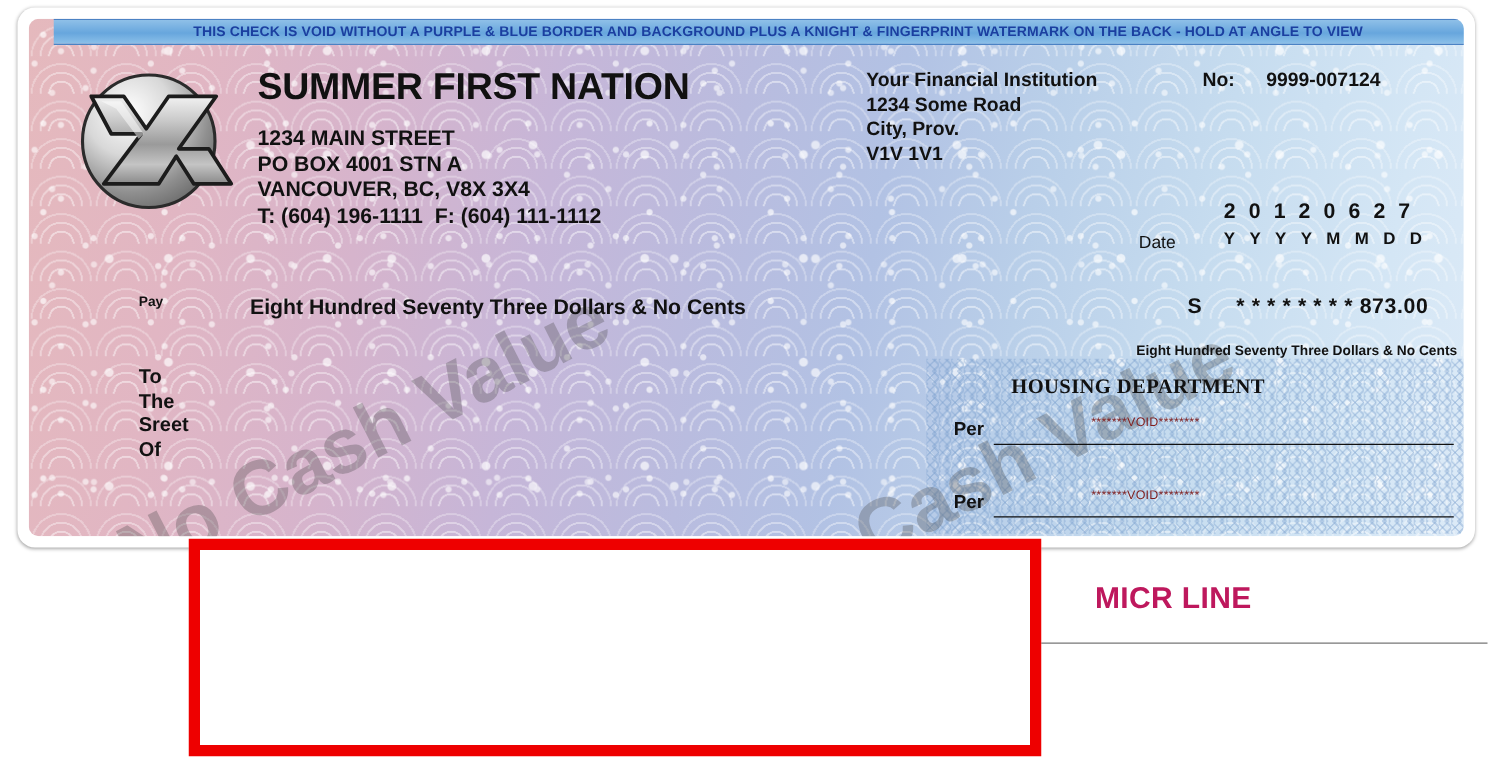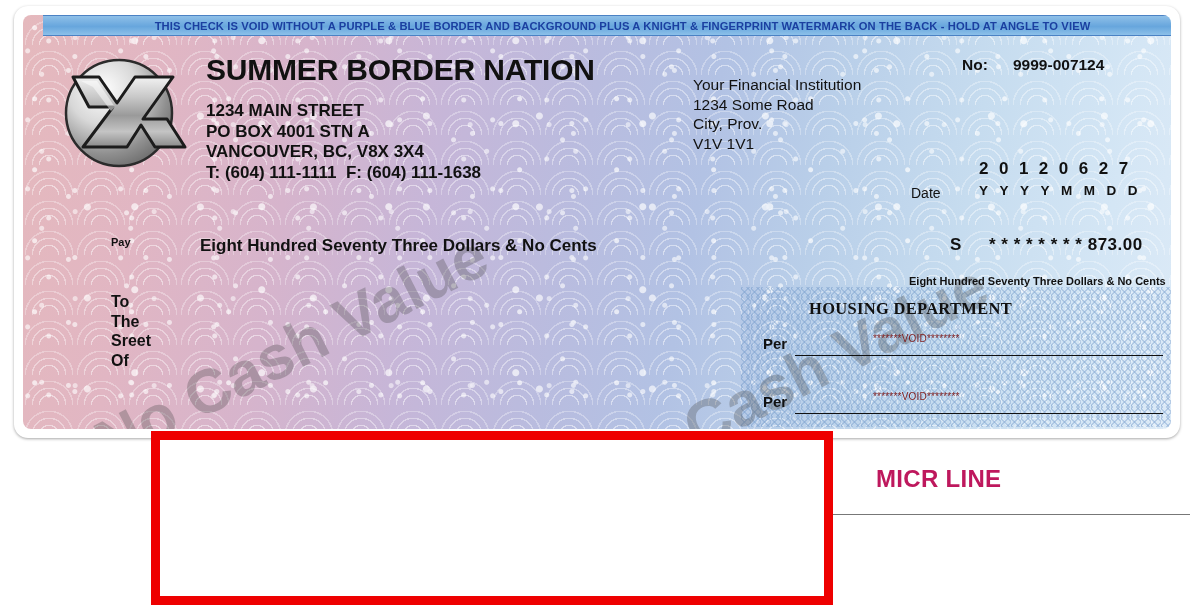--- a/index.html
+++ b/index.html
@@ -71,21 +71,21 @@
     border-top:1px solid #4b82c4;border-bottom:1px solid #4b82c4;}
 
   
   #logo{position:absolute;left:32px;top:36px;width:148px;height:120px;}
 
   
   .t{position:absolute;color:#111;white-space:pre;}
   #company-name{left:183px;top:38px;font-size:30px;font-weight:bold;letter-spacing:-.2px;}
   #company-addr{left:183px;top:86px;font-size:17px;font-weight:bold;line-height:20.5px;}
 
-  #fi-block{left:670px;top:40px;font-size:15.5px;font-weight:normal;line-height:19.5px;margin-top:20px;}
+  #fi-block{left:670px;top:40px;font-size:15.5px;font-weight:bold;line-height:19.5px;}
   #no-label{left:900px;top:41px;font-size:15.5px;font-weight:bold;margin-left:39px;}
   #cheque-no{left:990px;top:41px;font-size:15.5px;font-weight:bold;}
 
   #date-digits{left:956px;top:144px;font-size:17px;font-weight:bold;letter-spacing:10.5px;}
   #date-label{left:888px;top:170px;font-size:14px;font-weight:normal;}
   #date-ymd{left:956px;top:168px;font-size:13.5px;font-weight:bold;letter-spacing:11.5px;}
 
   #pay-label{left:88px;top:221px;font-size:11px;font-weight:bold;}
   #pay-words{left:177px;top:221px;font-size:17px;font-weight:bold;}
 
@@ -183,25 +183,25 @@
               <stop offset="100%" stop-color="#8a8a8a"></stop>
             </linearGradient>
           </defs>
           <circle cx="64" cy="62" r="53" fill="url(#sph)" stroke="#2b2b2b" stroke-width="2.5"></circle>
           <path d="M18 26 L44 26 L62 52 L80 26 L118 26 L88 68 L112 68 L130 96 L100 96
                    L86 74 L72 96 L28 96 L58 56 L34 56 Z" fill="url(#met)" stroke="#1c1c1c" stroke-width="3" stroke-linejoin="round"></path>
           <path d="M26 30 L42 30 L60 56 L56 60 L38 36 Z" fill="#ffffff" opacity=".5"></path>
         </svg>
       </div>
 
-      <div class="t" id="company-name">SUMMER BORDER NATION</div>
+      <div class="t" id="company-name">SUMMER FIRST NATION</div>
       <div class="t" id="company-addr">1234 MAIN STREET
 PO BOX 4001 STN A
 VANCOUVER, BC, V8X 3X4
-T: (604) 111-1111  F: (604) 111-1638</div>
+T: (604) 196-1111  F: (604) 111-1112</div>
 
       <div class="t" id="fi-block">Your Financial Institution
 1234 Some Road
 City, Prov.
 V1V 1V1</div>
 
       <div class="t" id="no-label">No:</div>
       <div class="t" id="cheque-no">9999-007124</div>
 
       <div class="t" id="date-digits">20120627</div>

